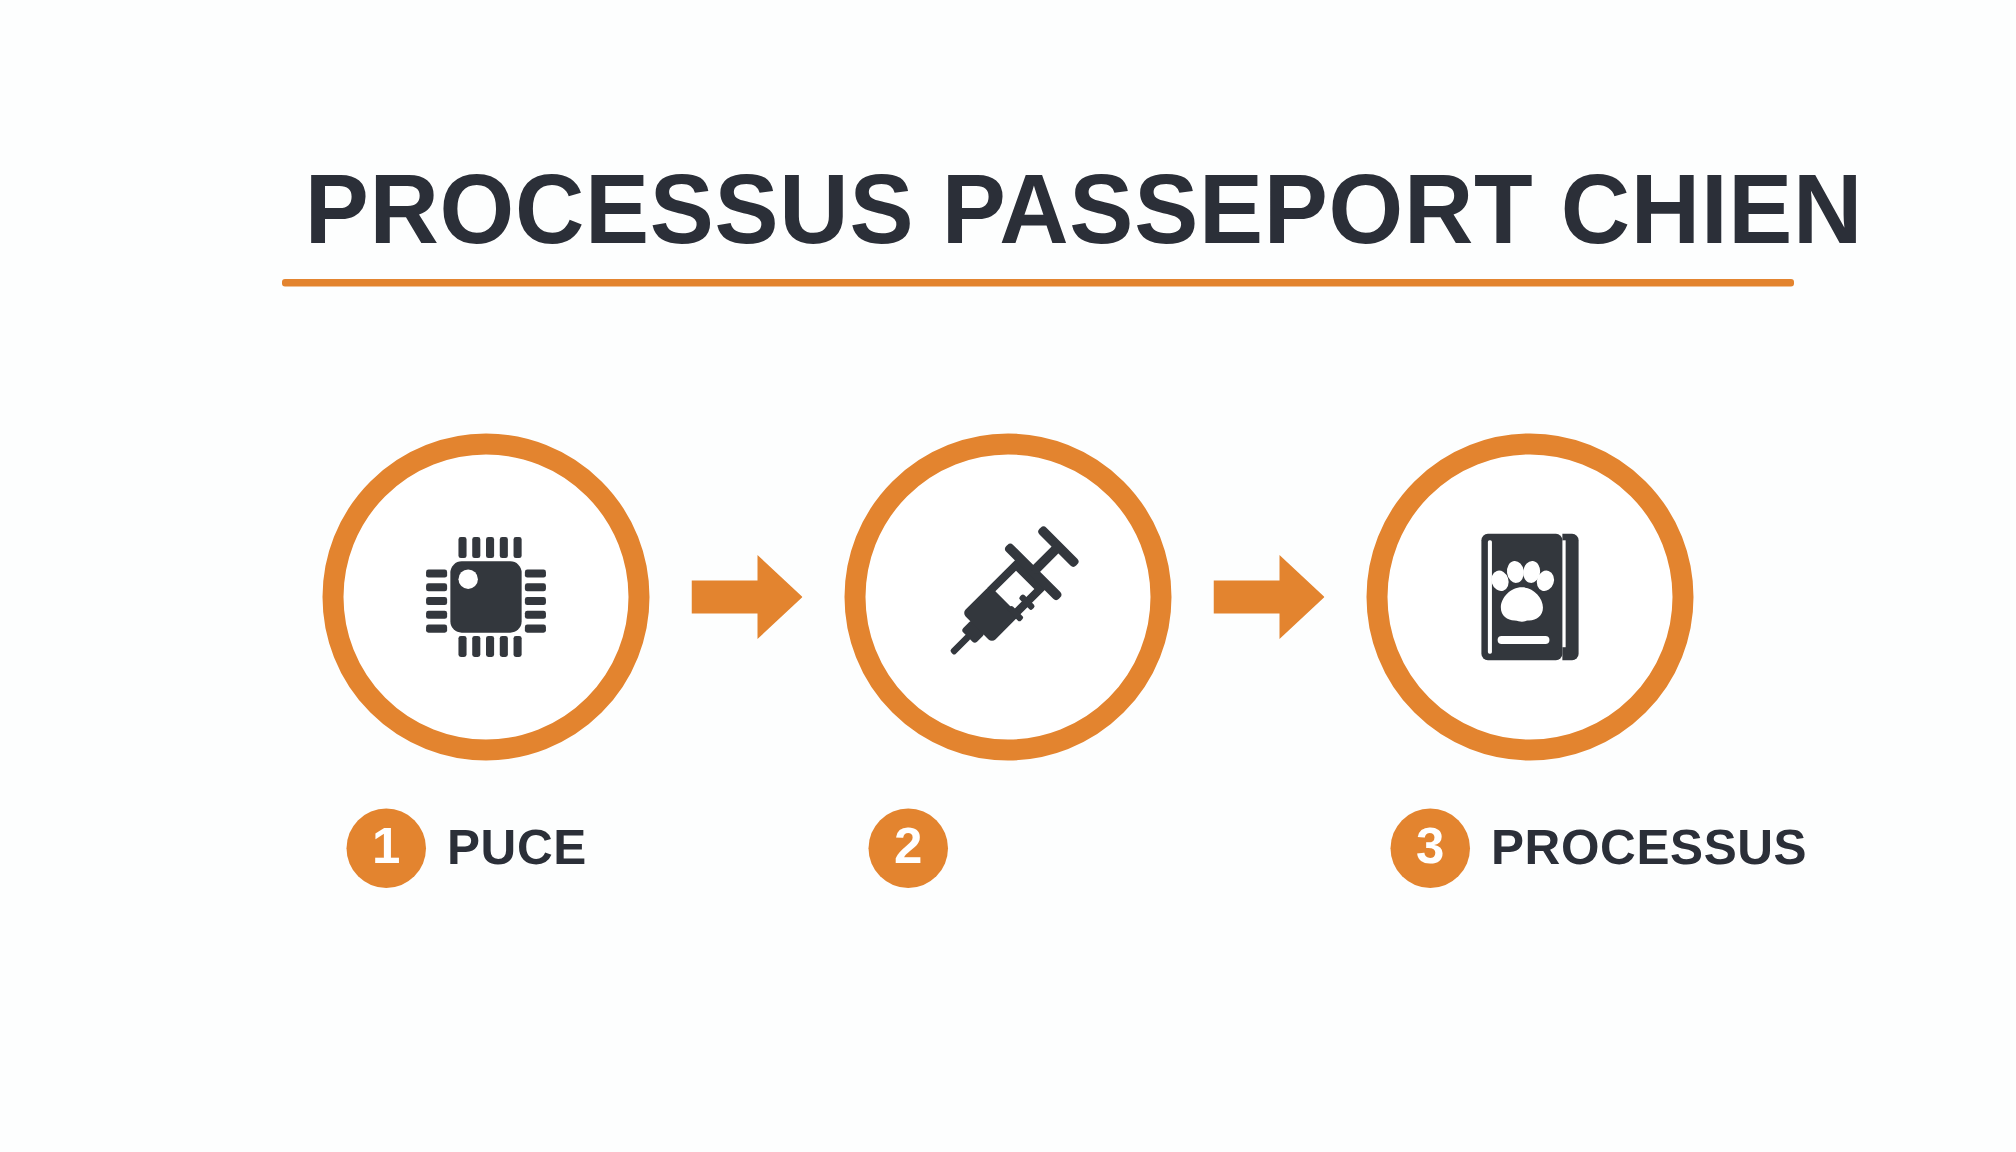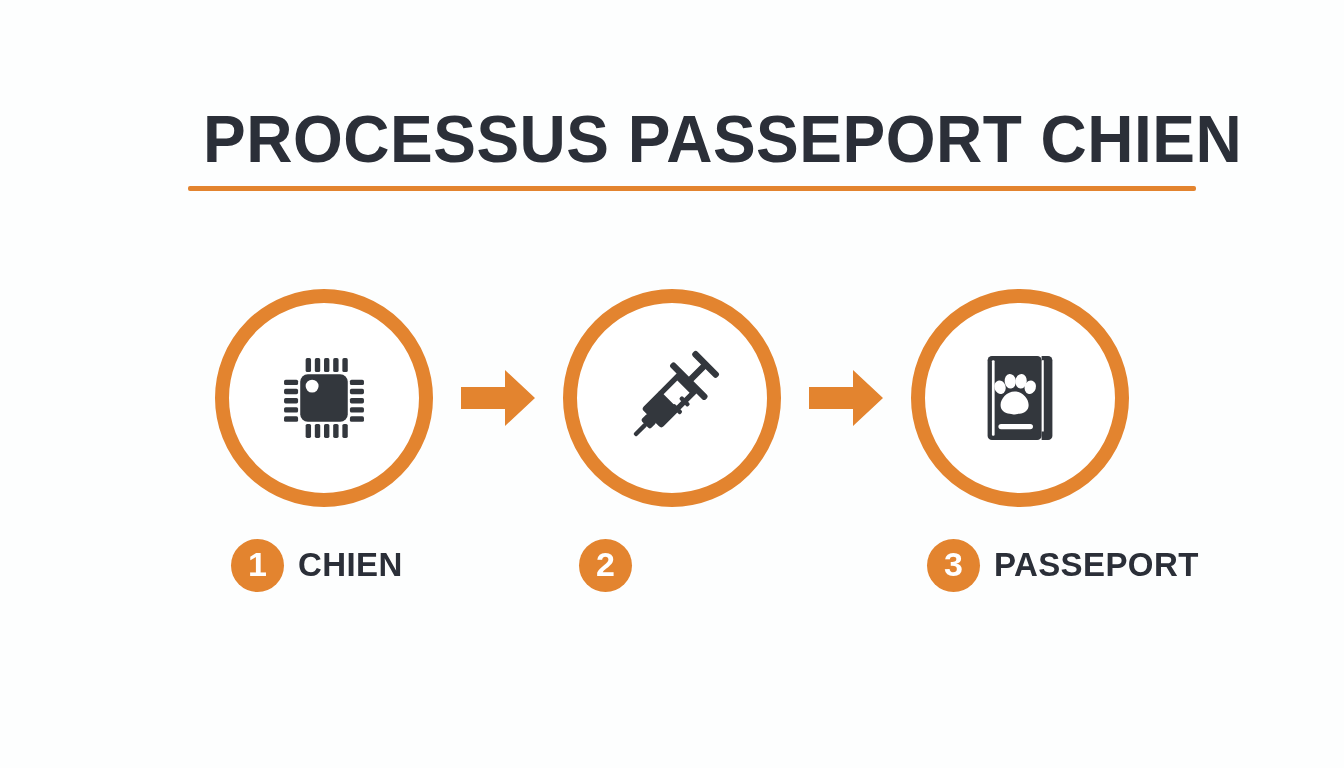--- a/index.html
+++ b/index.html
@@ -259,31 +259,31 @@
         <rect x="30" y="74" width="32" height="5" rx="2.5" fill="#FFFFFF"></rect>
       </svg>
     </div>
 
   </div>
 
   <div class="labels-row">
 
     <div class="label-slot">
       <div class="badge">1</div>
-      <div class="step-label">CHIEN</div>
+      <div class="step-label">PUCE</div>
     </div>
 
     <div class="label-gap"></div>
 
     <div class="label-slot">
       <div class="badge">2</div>
     </div>
 
     <div class="label-gap"></div>
 
     <div class="label-slot">
       <div class="badge">3</div>
-      <div class="step-label">PASSEPORT</div>
+      <div class="step-label">PROCESSUS</div>
     </div>
 
   </div>
 
 </div>
 
 </body></html>

